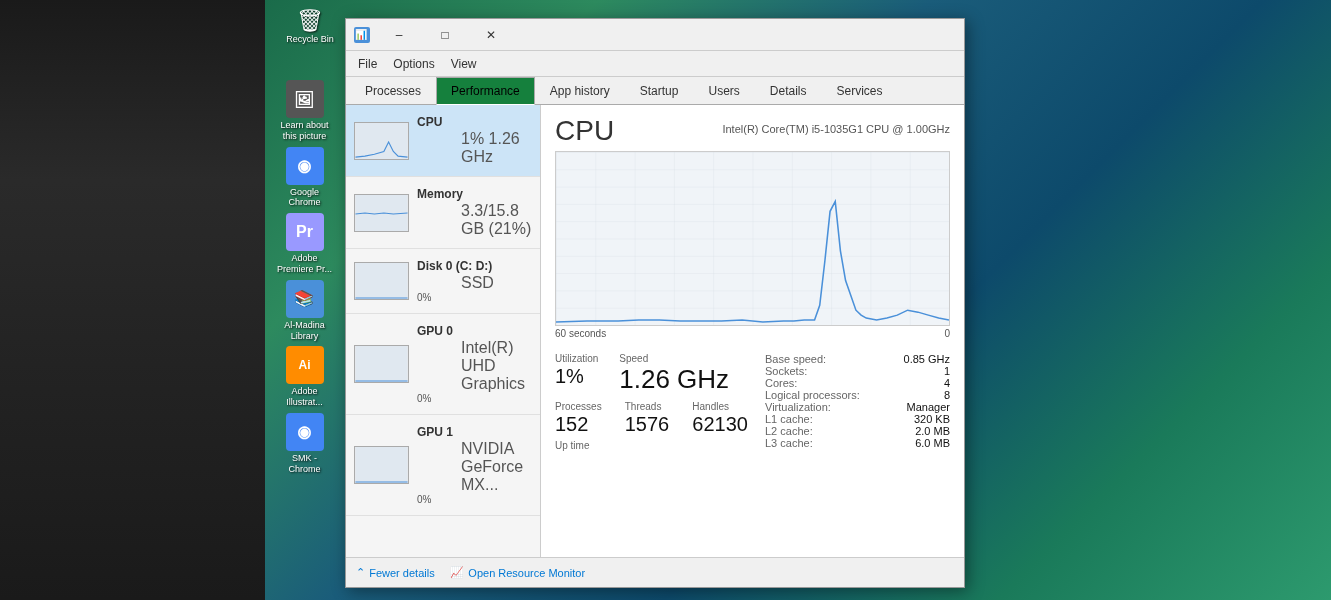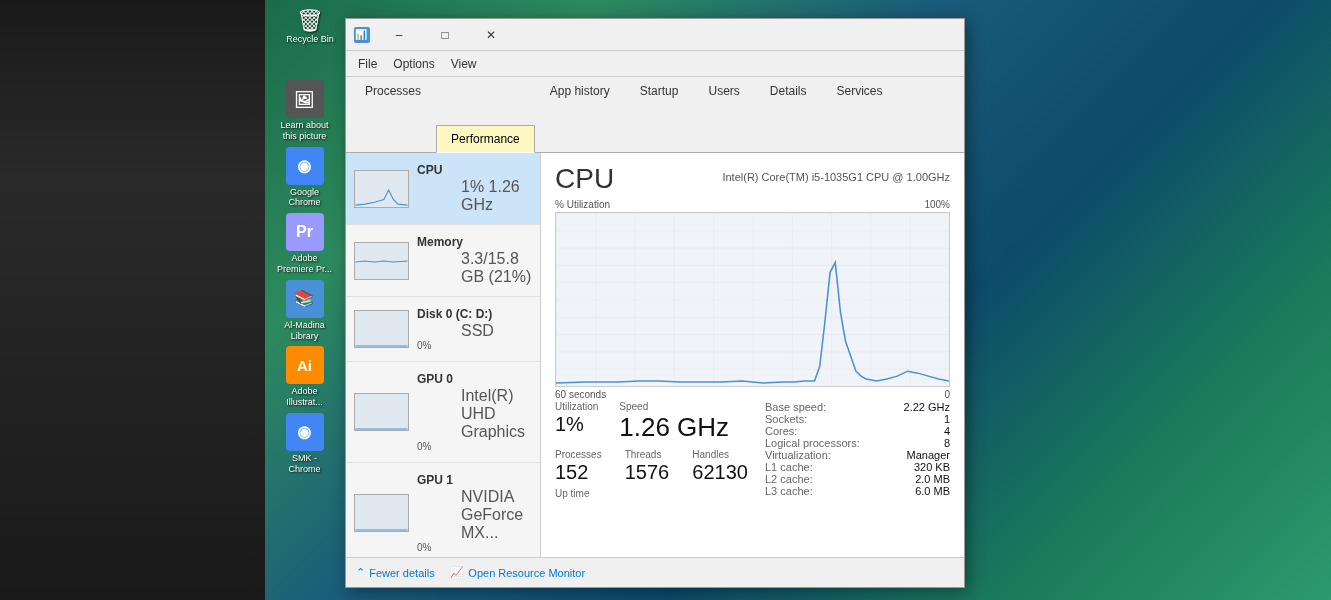--- a/index.html
+++ b/index.html
@@ -111,25 +111,24 @@
     .tab {
       padding: 6px 14px;
       font-size: 12px;
       cursor: pointer;
       color: #333;
       border: 1px solid transparent;
       margin-bottom: -1px;
     }
 
     .tab.active {
-      background: #fef9c3;
+      background: #15803d;
       border: 1px solid #aaa;
       border-bottom: 1px solid white;
       color: #000;
-      margin-top: 48px;
     }
 
     
     .main-content {
       display: flex;
       flex: 1;
       overflow: hidden;
       background: #4d7c0f;
     }
 
@@ -426,21 +425,21 @@
     </div>
     <div class="licon-label">Adobe<br>Premiere Pr...</div>
   </div>
     <div class="licon">
     <div class="licon-img" style="background:#4a90d9; color:white; font-weight:bold; font-size:16px;">
       📚
     </div>
     <div class="licon-label">Al-Madina<br>Library</div>
   </div>
     <div class="licon">
-    <div class="licon-img" style="background:#FF8C00; color:white; font-weight:bold; font-size:15px;">
+    <div class="licon-img" style="background:#FF8C00; color:white; font-weight:bold; font-size:12px;">
       Ai
     </div>
     <div class="licon-label">Adobe<br>Illustrat...</div>
   </div>
     <div class="licon">
     <div class="licon-img" style="background:#4285F4; color:white; font-weight:bold; font-size:16px;">
       ◉
     </div>
     <div class="licon-label">SMK -<br>Chrome</div>
   </div>
@@ -548,24 +547,20 @@
     </div>
 
     <div class="right-panel">
 
       <div class="cpu-header">
         <div class="cpu-title">CPU</div>
         <div class="cpu-model">Intel(R) Core(TM) i5-1035G1 CPU @ 1.00GHz</div>
       </div>
 
       <div class="chart-container">
-        <div class="chart-label-row">
-          <span>% Utilization</span>
-          <span>100%</span>
-        </div>
         <div class="chart-area">
           <svg viewBox="0 0 380 175" xmlns="http://www.w3.org/2000/svg" preserveAspectRatio="none">
 
             <defs>
               <pattern id="grid" width="38" height="17.5" patternUnits="userSpaceOnUse">
                 <path d="M 38 0 L 0 0 0 17.5" fill="none" stroke="#d0d8e0" stroke-width="0.5"></path>
               </pattern>
             </defs>
             <rect width="380" height="175" fill="#f0f4f8"></rect>
             <rect width="380" height="175" fill="url(#grid)"></rect>
@@ -608,21 +603,21 @@
             </div>
           </div>
           <div class="uptime-block">
             <div class="uptime-label">Up time</div>
           </div>
         </div>
 
         <div style="width:185px; font-size:11px;">
           <div class="right-stat-row">
             <span class="right-stat-label">Base speed:</span>
-            <span class="right-stat-value">2.22 GHz</span>
+            <span class="right-stat-value">0.85 GHz</span>
           </div>
           <div class="right-stat-row">
             <span class="right-stat-label">Sockets:</span>
             <span class="right-stat-value">1</span>
           </div>
           <div class="right-stat-row">
             <span class="right-stat-label">Cores:</span>
             <span class="right-stat-value">4</span>
           </div>
           <div class="right-stat-row">

